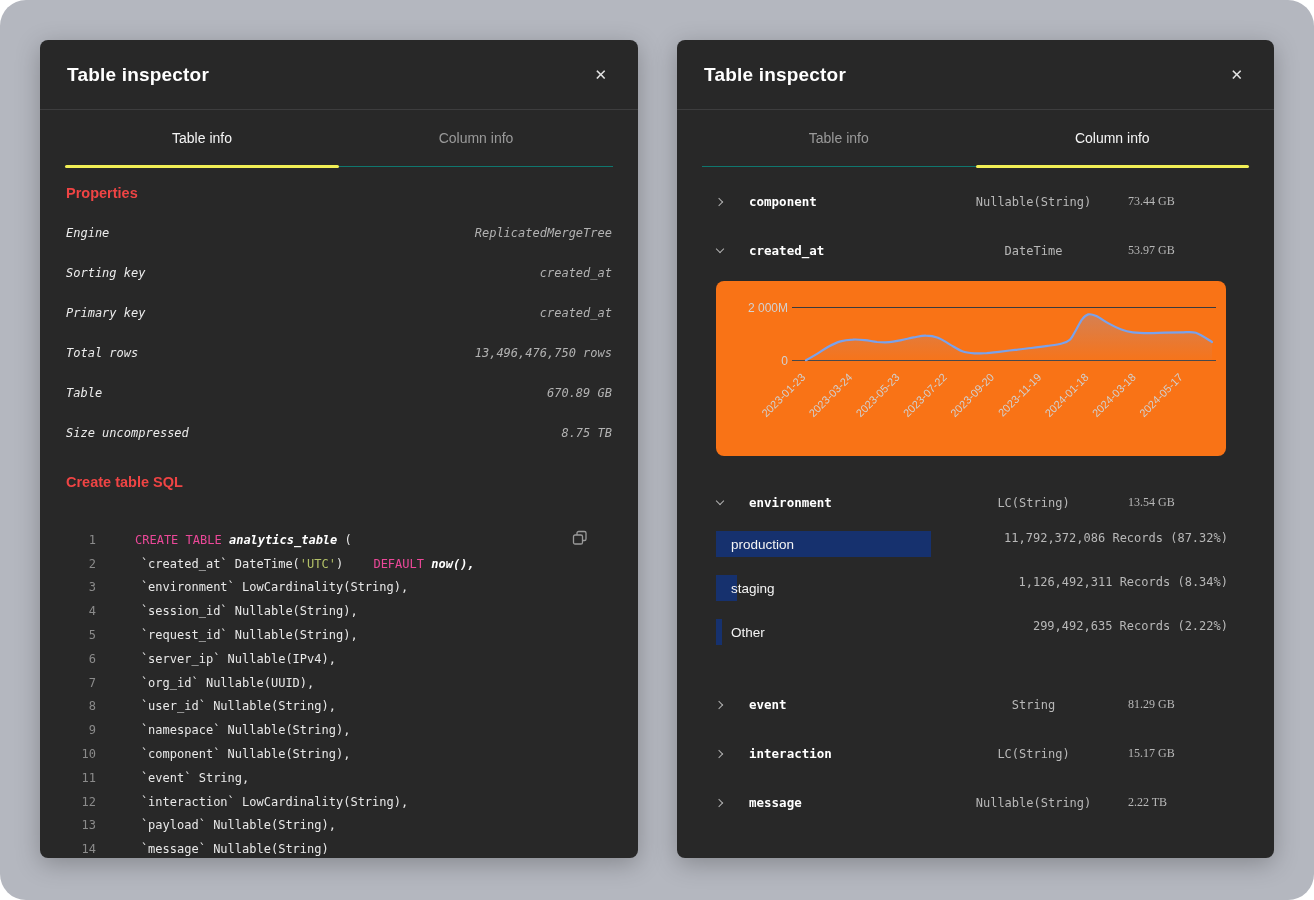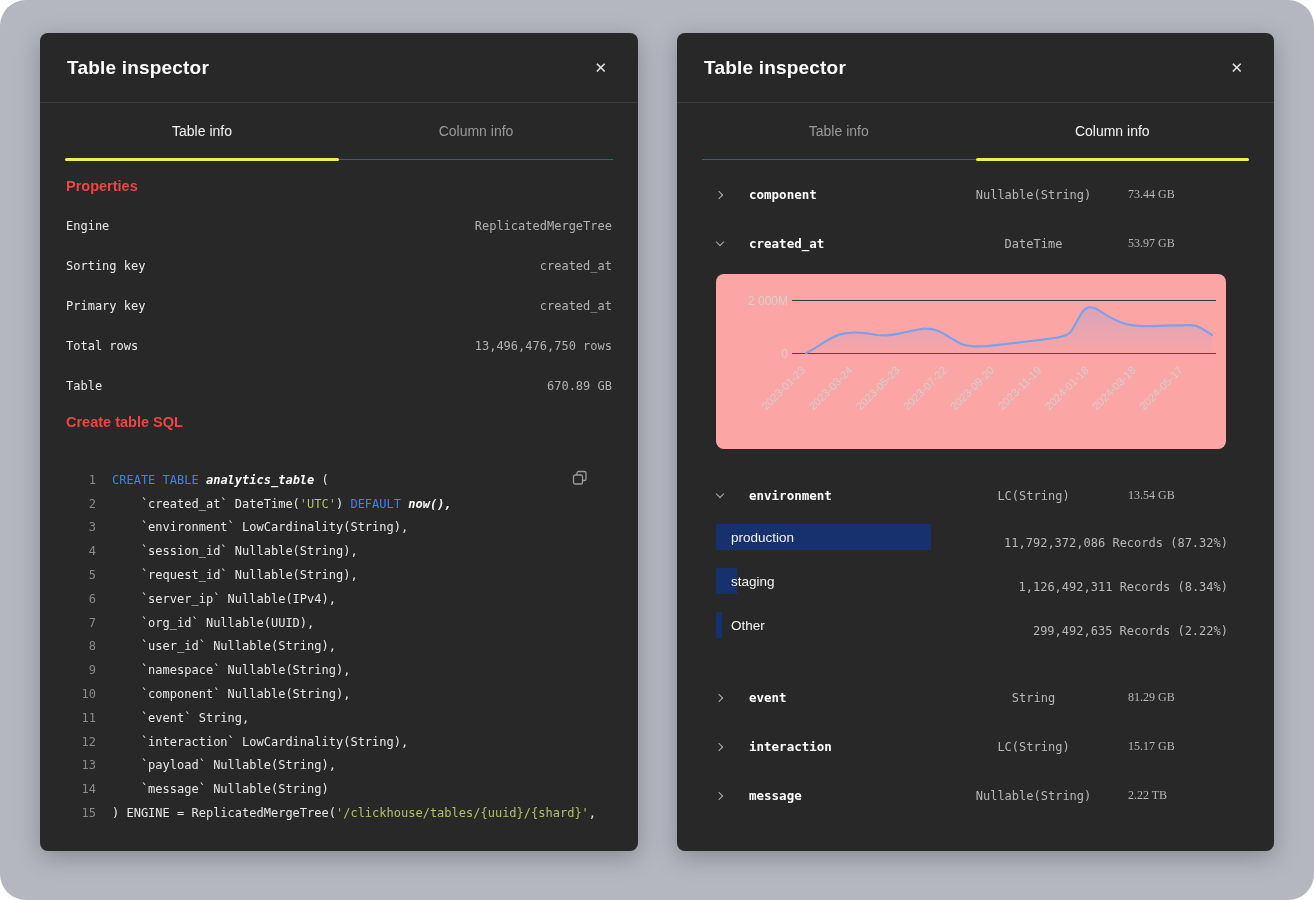--- a/index.html
+++ b/index.html
@@ -1,63 +1,63 @@
 <!DOCTYPE html>
 <html><head>
 <meta charset="utf-8">
 <style>
   * { margin:0; padding:0; box-sizing:border-box; }
   html,body { background:#ffffff; }
   body { font-family:"Liberation Sans","DejaVu Sans",sans-serif; }
   .canvas{ position:relative; width:1314px; height:900px; background:#b4b7bf; border-radius:26px; overflow:hidden; }
 
-  .modal{ position:absolute; top:33px; width:598px; height:818px; background:#282828; border-radius:8px; overflow:hidden; box-shadow:0 6px 24px rgba(0,0,0,.25); }
+  .modal{ position:absolute; top:40px; width:598px; height:818px; background:#282828; border-radius:8px; overflow:hidden; box-shadow:0 6px 24px rgba(0,0,0,.25); }
   .modal.left{ left:40px; }
   .modal.right{ left:677px; width:597px; }
 
   .mheader{ height:70px; display:flex; align-items:center; justify-content:space-between; padding:0 27px; border-bottom:1px solid #3d3d3e; }
   .mtitle{ color:#ffffff; font-size:19px; font-weight:700; letter-spacing:.2px; }
   .mclose{ color:#e3e3e3; font-size:15px; cursor:pointer; line-height:1; padding:4px; }
 
   .tabbar{ margin:0 25px; height:57px; display:flex; border-bottom:1px solid #0f766e; }
   .tab{ flex:1; position:relative; display:flex; align-items:center; justify-content:center; font-size:14px; color:#9a9a9a; cursor:pointer; }
   .tab.active{ color:#f5f5f5; }
   .tab.active::after{ content:''; position:absolute; left:0; right:0; bottom:-2px; height:3px; background:#f1ee55; border-radius:2px; }
 
   
   .lbody{ padding:0 26px; }
   .sechead{ color:#ef4444; font-size:14.5px; font-weight:700; }
   .sechead.props{ padding-top:18px; height:46px; }
-  .sechead.sql{ padding-top:8px; height:28px; }
-  .prow{ height:40px; display:flex; align-items:center; justify-content:space-between; font-family:"DejaVu Sans Mono","Liberation Mono",monospace; font-size:12px; }
+  .sechead.sql{ padding-top:8px; height:28px;margin-top:13px; }
+  .prow{ height:40px; display:flex; align-items:center; justify-content:space-between; font-family:"DejaVu Sans Mono","Liberation Mono",monospace; font-size:12px;font-style:italic; }
   .plabel{ color:#ececec; }
   .pvalue{ color:#b2b2b2; }
 
   .codeblock{ position:relative; margin-top:34px; font-family:"DejaVu Sans Mono","Liberation Mono",monospace; font-size:12px; }
   .codeline{ height:23.8px; display:flex; align-items:center; white-space:pre; color:#e8e8e8; }
   .lineno{ display:inline-block; width:30px; text-align:right; margin-right:16px; color:#8b8b8b; flex:none; }
-  .tok-kw{ color:#3b82f6; }
+  .tok-kw{ color:#ec4899;margin-left:23px; }
   .tok-str{ color:#b3c167; }
   .tok-b{ color:#ffffff; font-weight:700;font-style:italic; }
   .copybtn{ position:absolute; top:0; right:22px; cursor:pointer; padding:2px; }
 
   
   .rbody{ padding:10px 46px 0 36px; }
   .crow{ height:49px; display:flex; align-items:center; cursor:pointer; }
   .chevbox{ width:14px; height:14px; flex:none; display:flex; align-items:center; justify-content:center; }
   .chev{ width:6px; height:6px; border-right:1.6px solid #b0b0b0; border-bottom:1.6px solid #b0b0b0; transform:rotate(-45deg); margin-left:-2px; }
   .chev.down{ transform:rotate(45deg); margin-left:0; margin-top:-3px; }
   .cname{ margin-left:22px; width:190px; font-family:"DejaVu Sans Mono","Liberation Mono",monospace; font-size:12.5px; font-weight:700; color:#ffffff; }
   .ctype{ flex:1; text-align:center; font-family:"DejaVu Sans Mono","Liberation Mono",monospace; font-size:12px; color:#b8b8b8; }
   .csize{ width:100px; text-align:left; font-family:Liberation Serif, serif; font-size:12px; color:#b8b8b8; }
 
-  .chartpanel{ margin:6px 2px 22px 3px; height:175px; background:#fca5a5; border-radius:8px; }
+  .chartpanel{ margin:6px 2px 22px 3px; height:175px; background:#f97316; border-radius:8px; }
 
   .envblock{ padding:4px 0 17px 0; }
-  .erow{ height:26px; margin-bottom:18px; display:flex; align-items:flex-end; }
+  .erow{ height:26px; margin-bottom:18px; display:flex; align-items:flex-start; }
   .eleft{ position:relative; flex:1; height:26px; display:flex; align-items:center; }
   .ebar{ position:absolute; left:3px; top:0; height:26px; background:#16316e; min-width:5px; }
   .elabel{ position:relative; z-index:1; margin-left:18px; color:#f4f4f4; font-size:13.5px; }
   .erecords{ font-family:"DejaVu Sans Mono","Liberation Mono",monospace; font-size:12px; color:#b8b8b8; white-space:nowrap; }
 </style>
 </head>
 <body>
 
 <div class="canvas">
 
@@ -89,20 +89,24 @@
         <span class="plabel">Primary key</span>
         <span class="pvalue">created_at</span>
       </div>
       <div class="prow">
         <span class="plabel">Total rows</span>
         <span class="pvalue">13,496,476,750 rows</span>
       </div>
       <div class="prow">
         <span class="plabel">Table</span>
         <span class="pvalue">670.89 GB</span>
+      </div>
+      <div class="prow">
+        <span class="plabel">Size uncompressed</span>
+        <span class="pvalue">8.75 TB</span>
       </div>
 
       <div class="sechead sql">Create table SQL</div>
 
       <div class="codeblock">
         <span class="copybtn">
           <svg width="16" height="16" viewBox="0 0 16 16" fill="none">
             <rect x="5" y="1.5" width="9" height="9" rx="1.6" stroke="#9a9a9a" stroke-width="1.3"></rect>
             <rect x="1.5" y="5" width="9" height="9" rx="1.6" stroke="#9a9a9a" stroke-width="1.3" fill="#282828"></rect>
           </svg>

